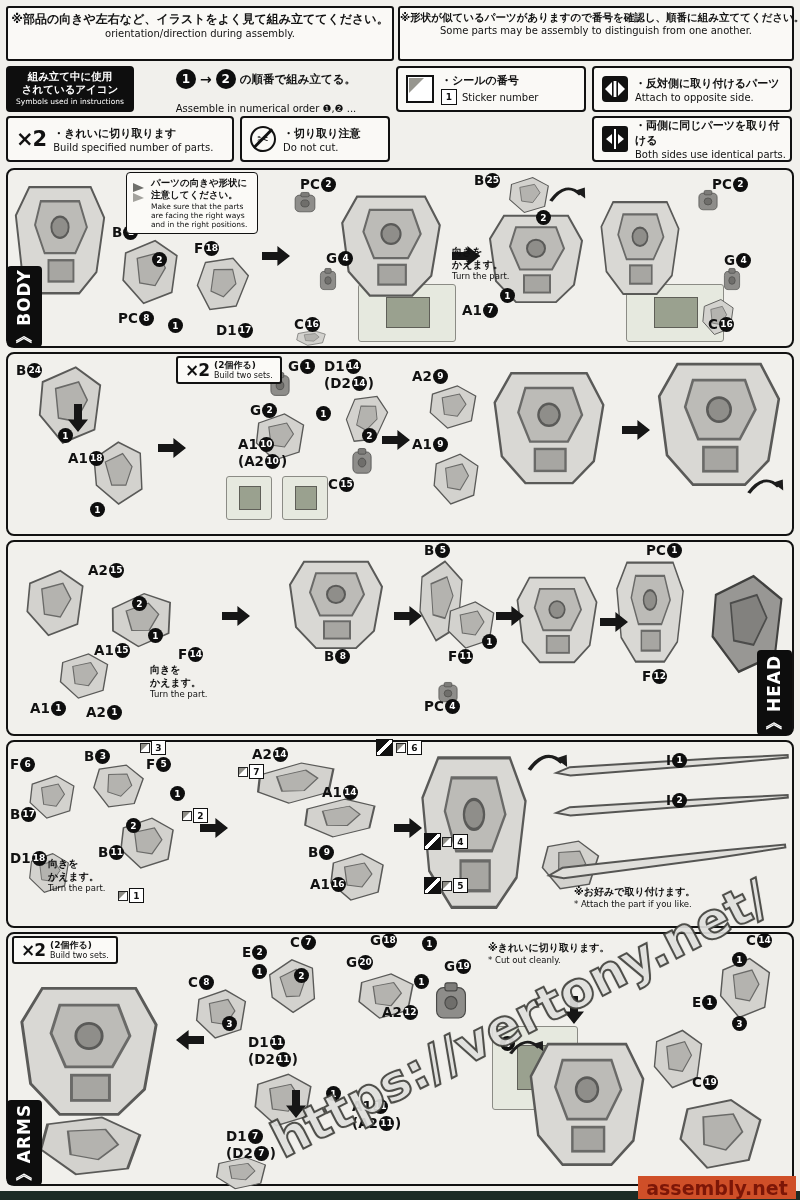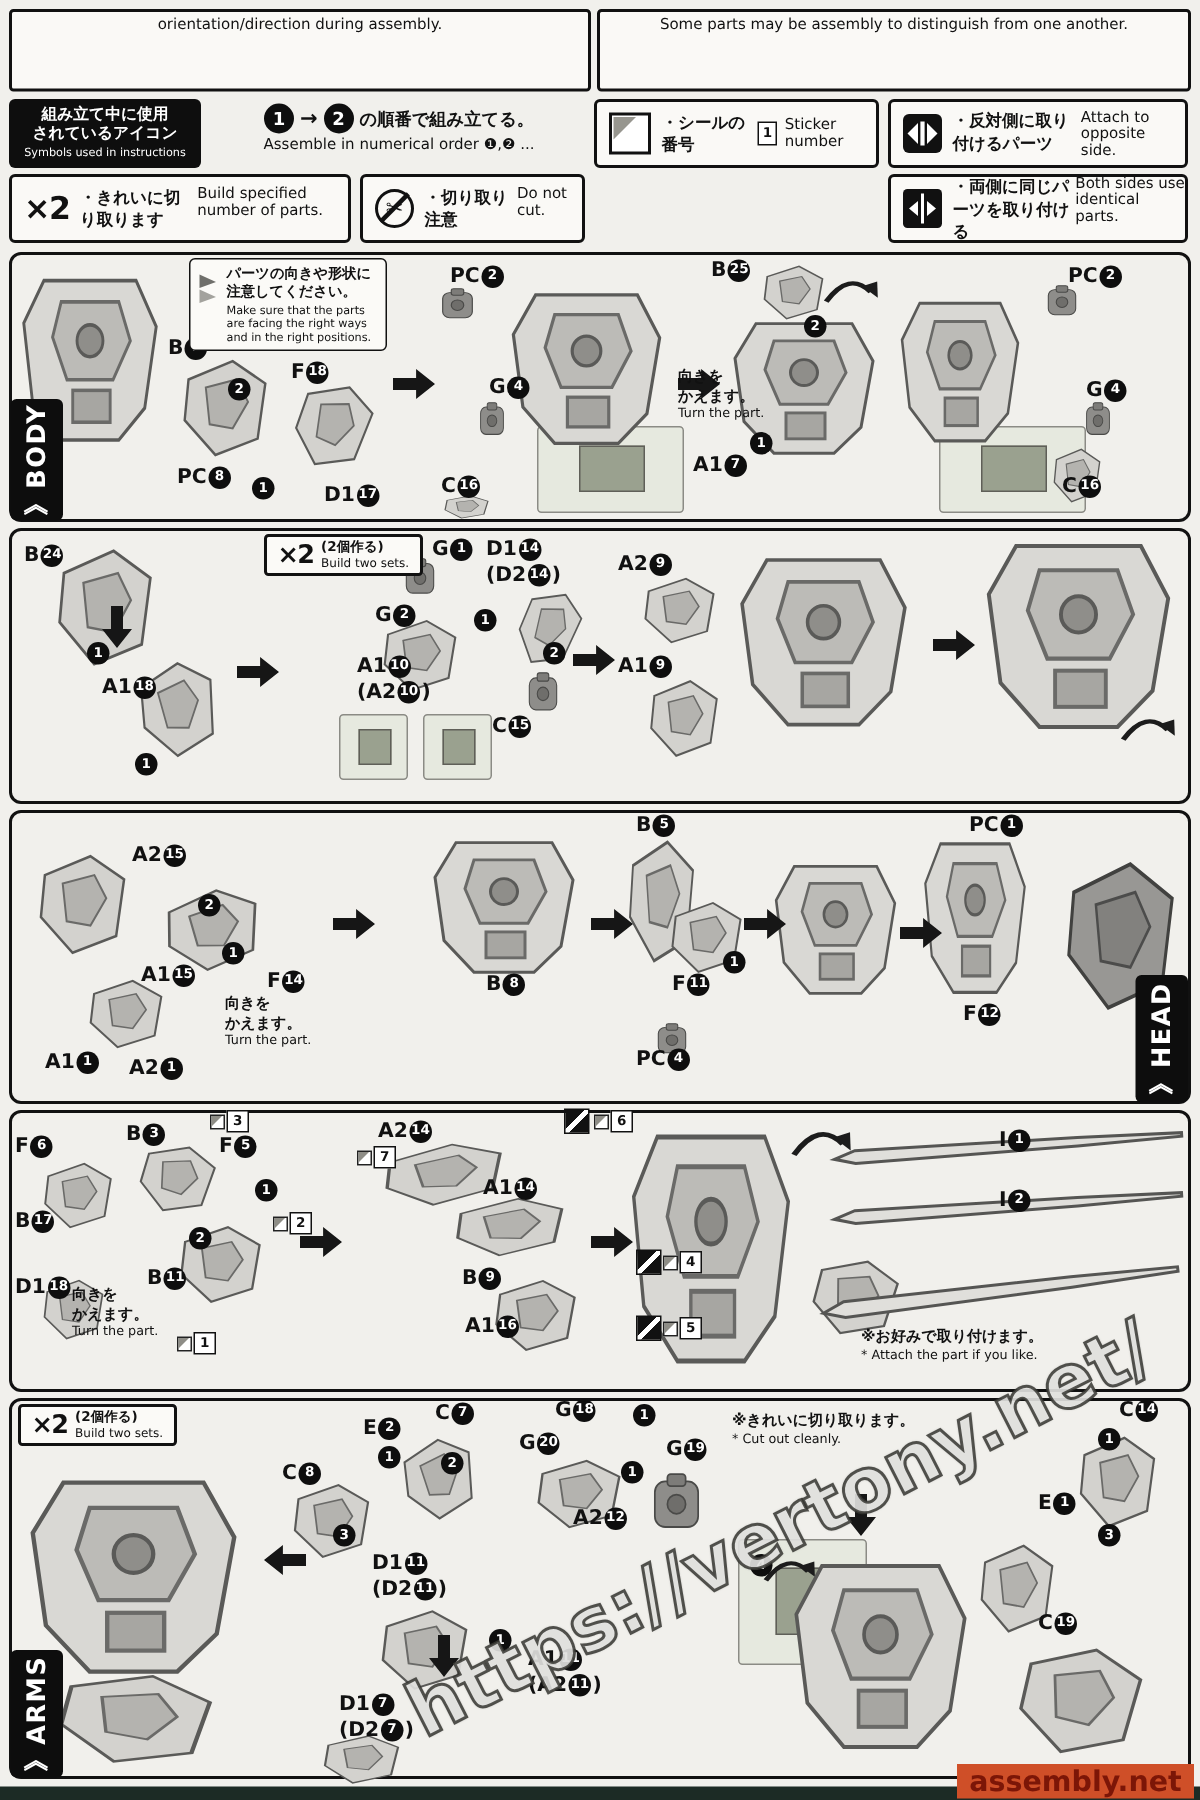--- a/index.html
+++ b/index.html
@@ -22,23 +22,23 @@
   .leg-header{left:6px;top:66px;width:128px;height:46px;background:#0e0e0e;color:#fff;
               border-radius:4px;text-align:center;padding-top:4px;}
   .lh-jp{font-size:10.5px;font-weight:bold;line-height:1.25;}
   .lh-en{font-size:7.5px;margin-top:1px;}
   .leg-order{left:140px;top:66px;width:252px;height:46px;text-align:center;}
   .lo-row{display:flex;align-items:center;justify-content:center;gap:4px;margin-top:3px;}
   .bignum{display:inline-flex;width:20px;height:20px;border-radius:50%;background:#0e0e0e;color:#fff;
           align-items:center;justify-content:center;font-size:12px;font-weight:bold;}
   .lo-arrow{font-size:14px;font-weight:bold;}
   .lo-jp{font-size:11.5px;font-weight:bold;}
-  .lo-en{font-size:10px;margin-top:2px;}
+  .lo-en{font-size:10px;margin-top:14px;}
   .leg-sticker{left:396px;top:66px;width:190px;height:46px;display:flex;align-items:center;gap:7px;padding-left:8px;}
-  .ls-col{display:flex;flex-direction:row;gap:1px;}
+  .ls-col{display:flex;flex-direction:column;gap:1px;}
   .ls-jp{font-size:11px;font-weight:bold;}
   .ls-line2{display:flex;align-items:center;gap:5px;}
   .stk-box{display:inline-flex;width:14px;height:14px;border:1.5px solid #111;background:#fff;
            align-items:center;justify-content:center;font-size:9px;font-weight:bold;}
   .ls-en{font-size:10px;}
   .leg-opposite{left:592px;top:66px;width:200px;height:46px;display:flex;align-items:center;gap:7px;padding-left:8px;}
   .leg-build{left:6px;top:116px;width:228px;height:46px;display:flex;align-items:center;gap:7px;padding-left:8px;}
   .x2big{font-size:21px;font-weight:900;letter-spacing:-1px;}
   .leg-cut{left:240px;top:116px;width:150px;height:46px;display:flex;align-items:center;gap:7px;padding-left:8px;}
   .leg-select{left:396px;top:116px;width:190px;height:46px;display:flex;align-items:center;gap:7px;padding-left:8px;}
@@ -141,23 +141,25 @@
       </g>
       <g id="sym-curve">
         <path d="M12 72 Q50 8 86 52" fill="none" stroke="#1c1c1c" stroke-width="9"></path>
         <polygon points="72,40 98,64 97,30" fill="#1c1c1c"></polygon>
       </g>
     </defs>
   </svg>
 
   
   <div class="notice notice-left">
+    <div class="n-jp">※部品の向きや左右など、イラストをよく見て組み立ててください。</div>
     <div class="n-en">orientation/direction during assembly.</div>
   </div>
   <div class="notice notice-right">
+    <div class="n-jp">※形状が似ているパーツがありますので番号を確認し、順番に組み立ててください。</div>
     <div class="n-en">Some parts may be assembly to distinguish from one another.</div>
   </div>
 
   
   <div class="leg leg-header">
     <div class="lh-jp">組み立て中に使用</div>
     <div class="lh-jp">されているアイコン</div>
     <div class="lh-en">Symbols used in instructions</div>
   </div>
 

